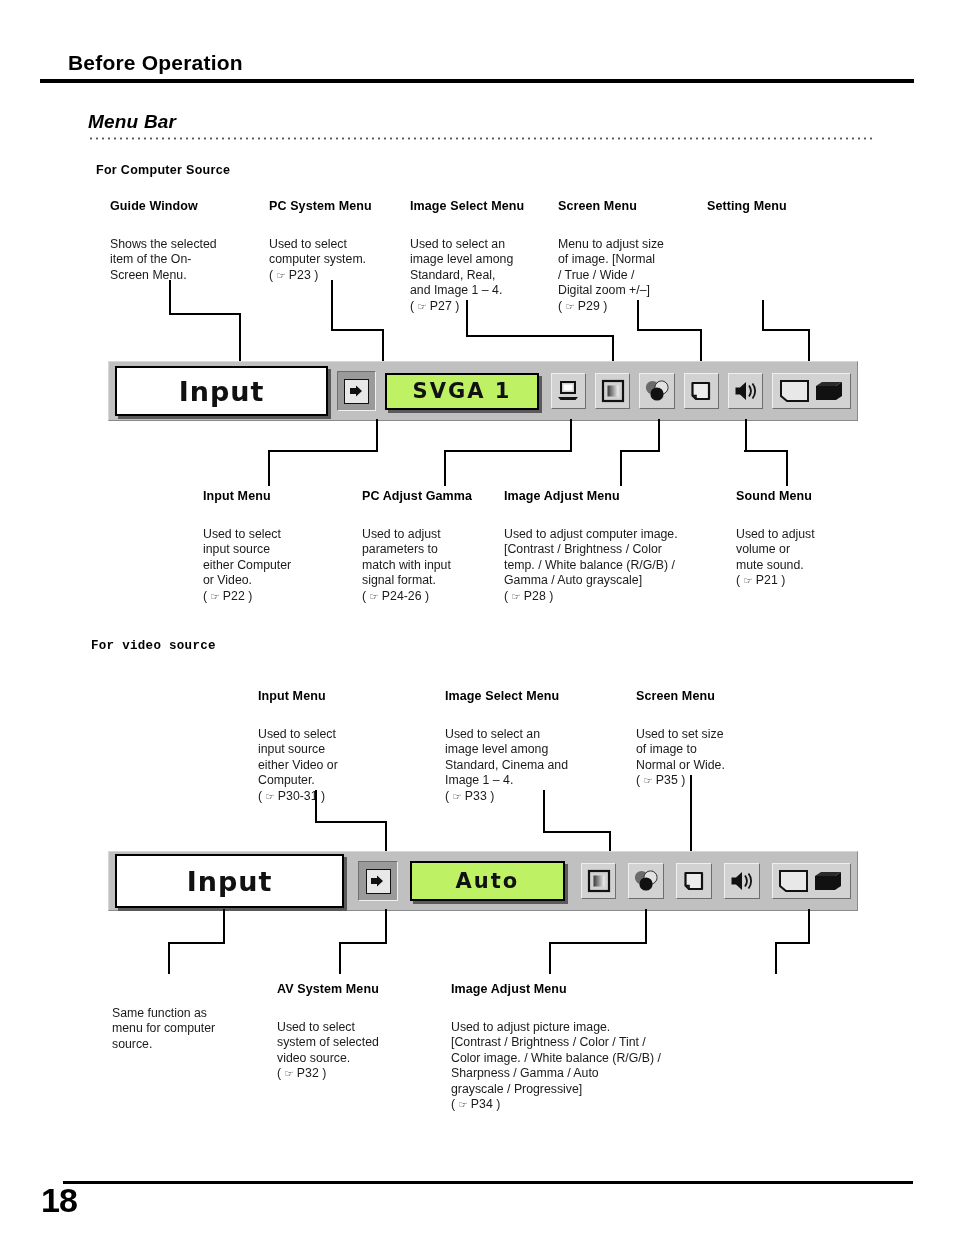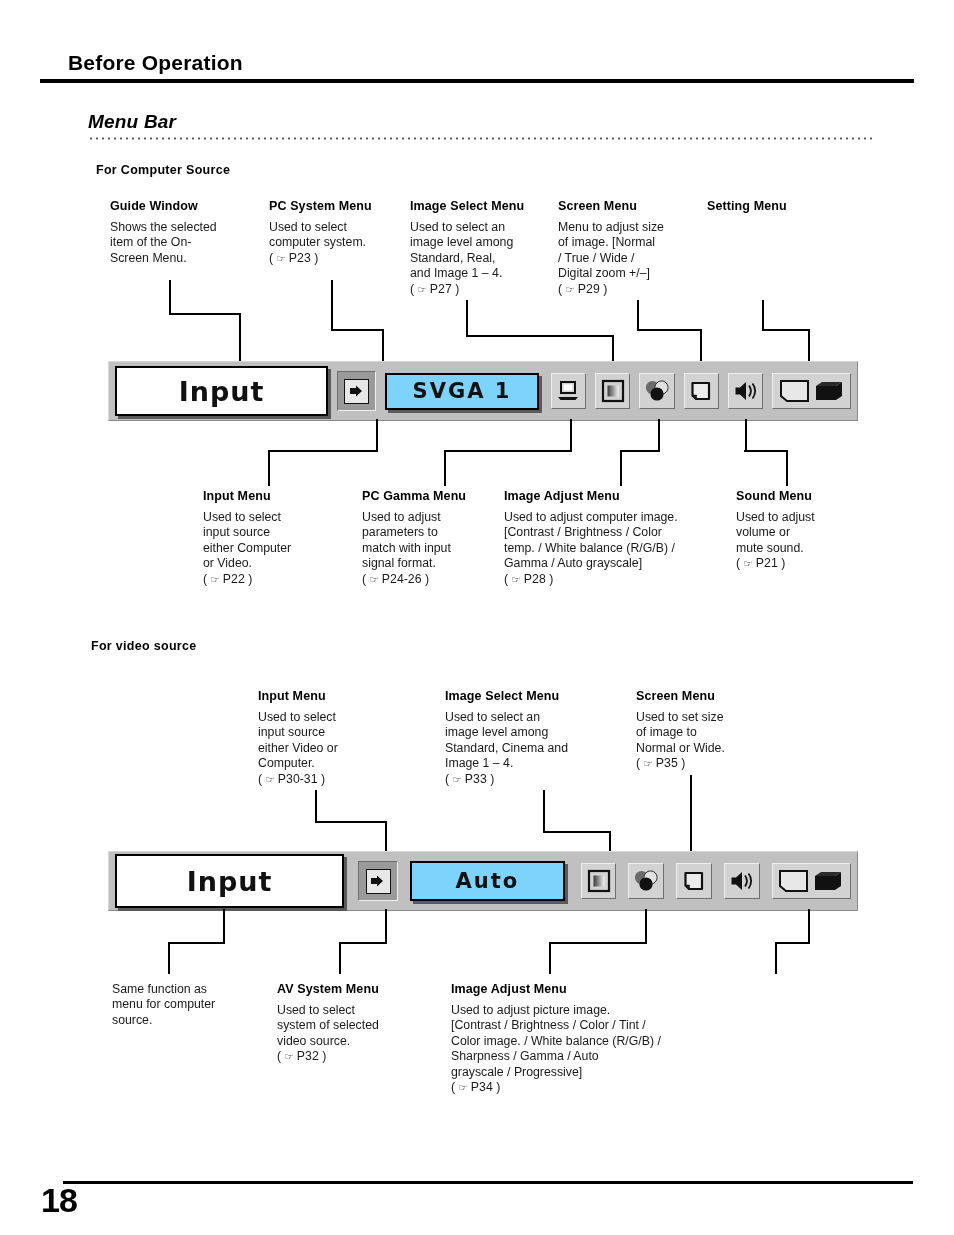--- a/index.html
+++ b/index.html
@@ -30,21 +30,21 @@
     background-size:6px 3px;background-repeat:repeat-x;
   }
 
   .subhead{
     position:absolute;font-size:12.5px;font-weight:bold;letter-spacing:.3px;
   }
 
   
   .ann{position:absolute;}
   .ann .t{font-size:12.5px;font-weight:bold;letter-spacing:.1px;margin-bottom:7px;white-space:nowrap;}
-  .ann .b{font-size:12.3px;line-height:15.4px;color:#1a1a1a;}
+  .ann .b{font-size:12.3px;line-height:15.4px;color:#1a1a1a;margin-top:24px;}
   .ann .b div{white-space:nowrap;}
   .hand{font-size:10.5px;letter-spacing:-.5px;}
 
   
   .ln{position:absolute;background:#000;}
   .lnv{width:1.6px;}
   .lnh{height:1.6px;}
 
   
   .menubar{
@@ -56,21 +56,21 @@
   .guidewin{
     background:#fff;border:2.5px solid #000;
     display:flex;align-items:center;justify-content:center;
     box-shadow:3px 3px 0 #5a5a5a;
   }
   .guidewin span{
     font-family:"DejaVu Sans", sans-serif;
     font-weight:bold;font-size:27px;letter-spacing:1px;color:#111;
   }
   .valuewin{
-    background:#7dd3fc;border:2.5px solid #000;
+    background:#bef264;border:2.5px solid #000;
     display:flex;align-items:center;justify-content:center;
     box-shadow:3px 3px 0 #5a5a5a;
   }
   .valuewin span{
     font-family:"DejaVu Sans", sans-serif;
     font-weight:bold;font-size:21px;letter-spacing:2px;color:#111;
   }
   .icobtn{
     background:#d2d2d2;
     border-top:1.5px solid #efefef;border-left:1.5px solid #efefef;
@@ -261,21 +261,21 @@
     <div class="b">
       <div>Used to select</div>
       <div>input source</div>
       <div>either Computer</div>
       <div>or Video.</div>
       <div>(&nbsp;<span class="hand">☞</span>&nbsp;<span>P22</span>&nbsp;)</div>
     </div>
   </div>
 
   <div class="ann" style="left:362px;top:489px;width:150px;">
-    <div class="t">PC Gamma Menu</div>
+    <div class="t">PC Adjust Gamma</div>
     <div class="b">
       <div>Used to adjust</div>
       <div>parameters to</div>
       <div>match with input</div>
       <div>signal format.</div>
       <div>(&nbsp;<span class="hand">☞</span>&nbsp;<span>P24-26</span>&nbsp;)</div>
     </div>
   </div>
 
   <div class="ann" style="left:504px;top:489px;width:230px;">
@@ -292,21 +292,21 @@
   <div class="ann" style="left:736px;top:489px;width:140px;">
     <div class="t">Sound Menu</div>
     <div class="b">
       <div>Used to adjust</div>
       <div>volume or</div>
       <div>mute sound.</div>
       <div>(&nbsp;<span class="hand">☞</span>&nbsp;<span>P21</span>&nbsp;)</div>
     </div>
   </div>
 
-  <div class="subhead" style="left:91px;top:639px;">For video source</div>
+  <div class="subhead" style="left:91px;top:639px;font-family:Liberation Mono, monospace;">For video source</div>
 
   <div class="ann" style="left:258px;top:689px;width:150px;">
     <div class="t">Input Menu</div>
     <div class="b">
       <div>Used to select</div>
       <div>input source</div>
       <div>either Video or</div>
       <div>Computer.</div>
       <div>(&nbsp;<span class="hand">☞</span>&nbsp;<span>P30-31</span>&nbsp;)</div>
     </div>

